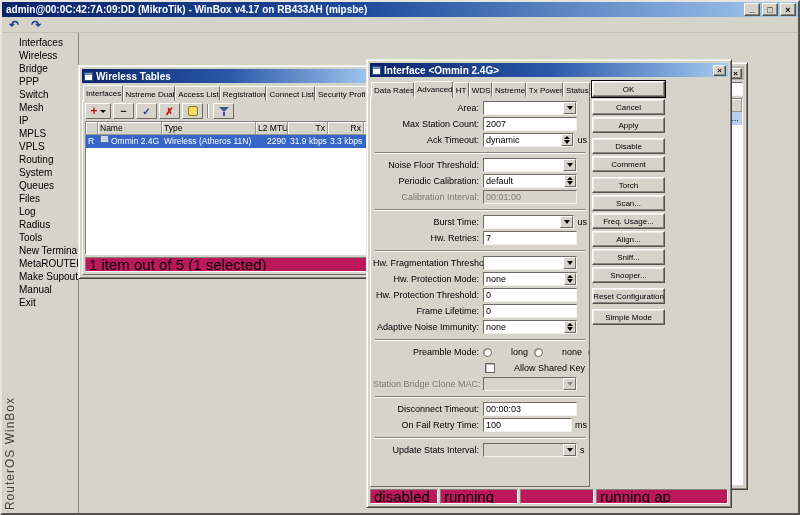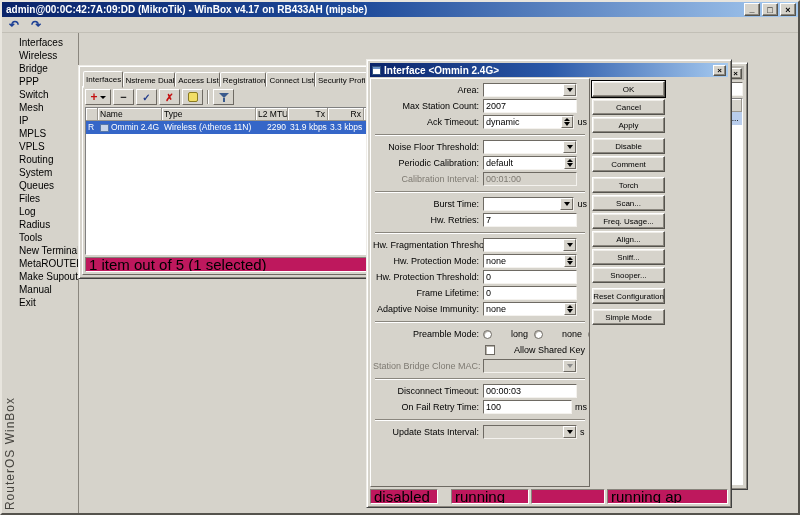--- a/index.html
+++ b/index.html
@@ -63,21 +63,21 @@
   .gc{padding:0 2px;white-space:nowrap;overflow:hidden;}
   .gr{display:flex;height:13px;font-size:8.5px;line-height:13px;color:#000;}
   .gr.sel{background:#3566C8;color:#fff;}
   .c0{width:12px;flex:0 0 12px;}
   .c1{width:64px;flex:0 0 64px;}
   .c2{width:94px;flex:0 0 94px;}
   .c3{width:32px;flex:0 0 32px;text-align:right;}
   .c4{width:40px;flex:0 0 40px;text-align:right;}
   .c5{width:36px;flex:0 0 36px;text-align:right;}
   .c6{flex:1;}
-  .namecell{display:flex;align-items:center;gap:2px;}
+  .namecell{display:flex;gap:2px;}
   .ifc{width:9px;height:8px;background:#C8D4E8;border:1px solid #5878A8;flex:0 0 9px;}
   .statusbar{flex:0 0 15px;display:flex;gap:2px;margin:2px;}
   .scell{background:#be185d;border:1px solid;border-color:#87837B #fff #fff #87837B;font-size:15px;line-height:13px;padding:0 3px;white-space:nowrap;overflow:hidden;}
   .grow{flex:1;}
 
   
   #ifd{left:364px;top:57px;width:366px;height:449px;z-index:4;}
   .ifbody{flex:1;display:flex;margin-top:2px;min-height:0;}
   .ifleft{width:220px;flex:0 0 220px;display:flex;flex-direction:column;}
   .ifright{width:73px;flex:0 0 73px;margin-left:2px;padding-top:2px;}
@@ -100,21 +100,21 @@
   .radio{width:9px;height:9px;border-radius:50%;background:#fff;border:1px solid #6e6a63;box-shadow:inset 1px 1px 0 #b8b4ac;position:relative;flex:0 0 9px;}
   .radio.on::after{content:"";position:absolute;left:2px;top:2px;width:3px;height:3px;border-radius:50%;background:#000;}
   .cbx{width:10px;height:10px;background:#fff;border:1px solid #6e6a63;box-shadow:inset 1px 1px 0 #b8b4ac;flex:0 0 10px;}
   .cbrow{padding-left:112px;}
   .pbtn{width:73px;height:16px;background:#D6D3CB;border:1px solid;border-color:#fff #55534D #55534D #fff;
     box-shadow:inset -1px -1px 0 #8a867e,inset 1px 1px 0 #EFEDE8;font-size:8px;display:flex;align-items:center;justify-content:center;
     margin-bottom:2px;white-space:nowrap;overflow:hidden;color:#000;}
   .pbtn.primary{outline:1px solid #000;}
   .gap{margin-top:5px;}
   .ifstatus{flex:0 0 15px;display:flex;gap:2px;margin-top:2px;}
-  .s1{width:68px;flex:0 0 68px;} .s2{width:78px;flex:0 0 78px;margin-left:11px;} .s3{width:74px;flex:0 0 74px;} .s4{flex:1;}
+  .s1{width:68px;flex:0 0 68px;} .s2{width:78px;flex:0 0 78px;} .s3{width:74px;flex:0 0 74px;} .s4{flex:1;}
 
   
   #scan{left:576px;top:60px;width:170px;height:428px;z-index:2;}
   .scan-toolbar{flex:0 0 18px;display:flex;align-items:center;justify-content:flex-end;padding:0 1px;}
   .findbox{width:46px;height:14px;background:#fff;border:1px solid;border-color:#6e6a63 #F4F2EE #F4F2EE #6e6a63;
     font-size:9px;color:#8a8a8a;padding:0 3px;line-height:12px;}
   .scan-list{flex:1;background:#fff;border:1px solid;border-color:#808080 #fff #fff #808080;margin:0 1px 1px;overflow:hidden;}
   .shead{display:flex;background:#D6D3CB;height:13px;}
   .srow{display:flex;height:13px;font-size:8.5px;line-height:13px;color:#000;}
   .srow.sel{background:#B9CDEC;}
@@ -186,20 +186,24 @@
         <span class="sc2 th gc">SSID</span>
       </div>
       <div class="srow sel">
         <span class="sc1 gc">2442</span>
         <span class="sc2 gc">ClickNet...</span>
       </div>
     </div>
   </div>
 
   <div class="win" id="wt">
+    <div class="wtitle">
+      <span class="wicon"></span>
+      <span>Wireless Tables</span>
+    </div>
     <div class="tabs">
       <span class="tab active">Interfaces</span>
       <span class="tab">Nstreme Dual</span>
       <span class="tab">Access List</span>
       <span class="tab">Registration</span>
       <span class="tab">Connect List</span>
       <span class="tab">Security Profiles</span>
     </div>
     <div class="page">
       <div class="wtoolbar">
@@ -251,20 +255,29 @@
   </div>
 
   <div class="win" id="ifd">
     <div class="wtitle">
       <span class="wicon"></span>
       <span>Interface &lt;Ommin 2.4G&gt;</span>
       <span class="xbtn">×</span>
     </div>
     <div class="ifbody">
       <div class="ifleft">
+        <div class="tabs">
+          <span class="tab">Data Rates</span>
+          <span class="tab active">Advanced</span>
+          <span class="tab">HT</span>
+          <span class="tab">WDS</span>
+          <span class="tab">Nstreme</span>
+          <span class="tab">Tx Power</span>
+          <span class="tab">Status</span>
+        </div>
         <div class="page ifpage">
 
           <div class="frow">
             <span class="flabel">Area:</span>
             <span class="tbox">
                 <span class="val"></span>
                 <span class="dropb">
                   <span class="td"></span>
                 </span>
               </span>

